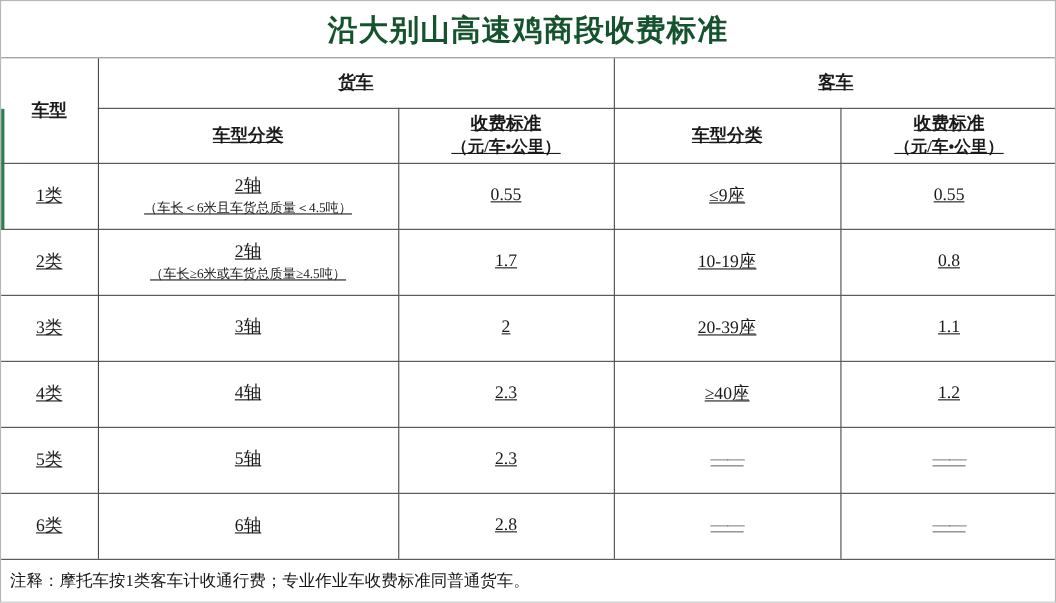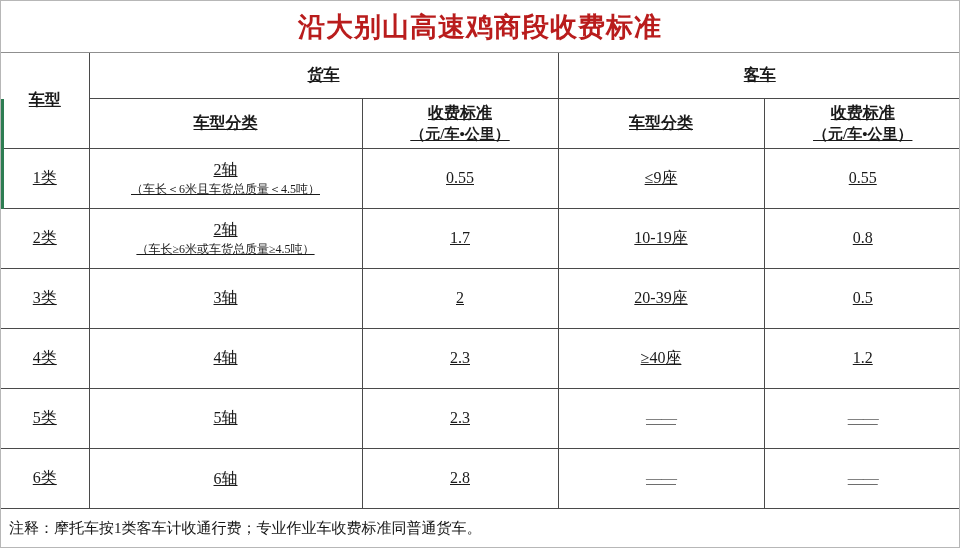--- a/index.html
+++ b/index.html
@@ -15,21 +15,21 @@
   }
   .title{
     height:52px;
     box-sizing:border-box;
     border-bottom:1px solid #8f8f8f;
     display:flex;align-items:center;justify-content:center;
     font-family:"Liberation Sans", sans-serif;
     font-weight:bold;
     font-size:27px;
     letter-spacing:1px;
-    color:#b91c1c;
+    color:#14532d;
   }
   table.toll{
     width:100%;
     table-layout:fixed;
     border-collapse:collapse;
     border-style:hidden; 
   }
   table.toll th, table.toll td{
     border:1px solid #4a4a4a;
     text-align:center;
@@ -122,21 +122,21 @@
         <td>0.8</td>
       </tr>
       <tr class="r">
         <td>3类</td>
         <td>
           <span class="l">3轴</span>
 
         </td>
         <td>2</td>
         <td>20-39座</td>
-        <td>0.5</td>
+        <td>1.1</td>
       </tr>
       <tr class="r">
         <td>4类</td>
         <td>
           <span class="l">4轴</span>
 
         </td>
         <td>2.3</td>
         <td>≥40座</td>
         <td>1.2</td>

